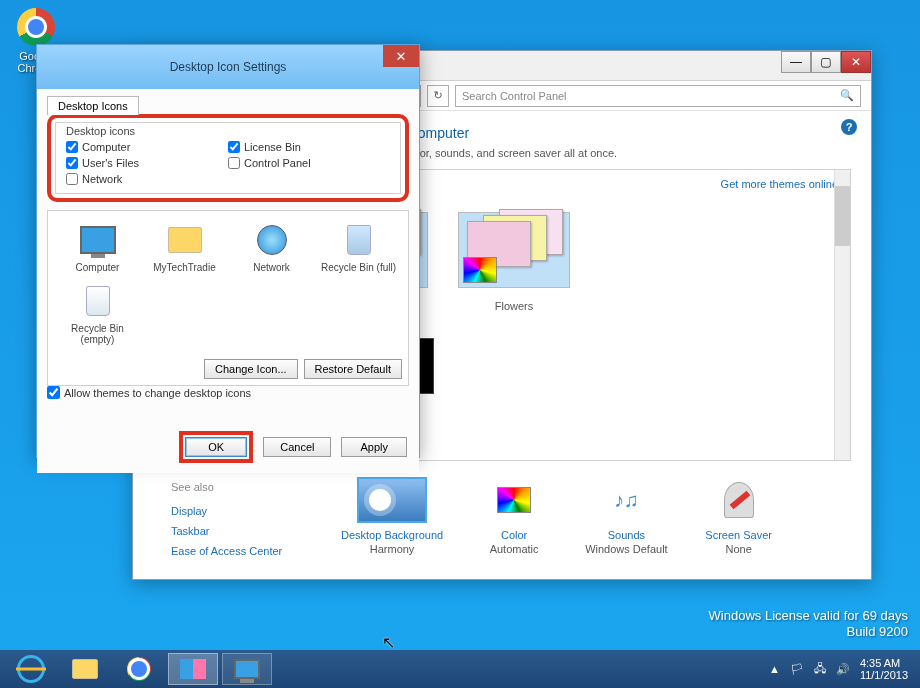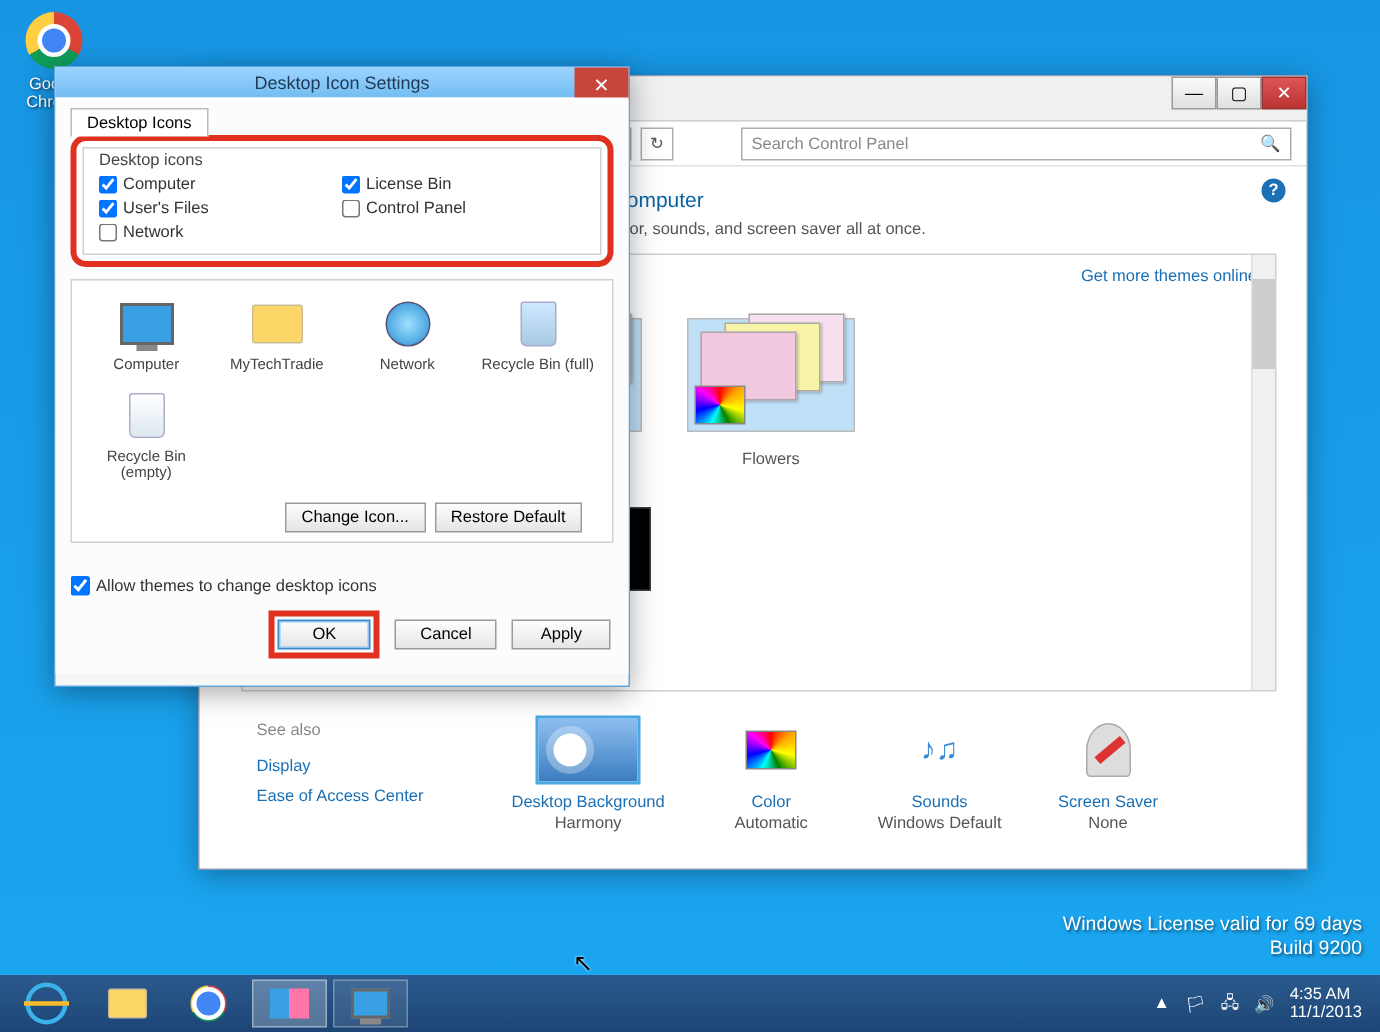--- a/index.html
+++ b/index.html
@@ -26,21 +26,21 @@
 .window-titlebar { height: 30px; background: #f0f0f0; border-bottom: 1px solid #d0d0d0; display: flex; align-items: center; padding-left: 28px; position: relative; }
 .window-titlebar .title { font-size: 12px; color: #333; }
 .window-controls { position: absolute; right: 0; top: 0; display: flex; }
 .win-btn { width: 30px; height: 22px; border: 1px solid #999; background: linear-gradient(#fafafa,#e0e0e0); display: flex; align-items: center; justify-content: center; font-size: 12px; font-family: Arial; }
 .win-btn.close { background: linear-gradient(#d55,#b33); color: #fff; border-color:#933; }
 .window-toolbar { height: 30px; display: flex; align-items: center; padding: 0 10px; gap: 6px; border-bottom: 1px solid #e0e0e0; }
 .nav-arrow { width: 22px; height: 22px; border-radius: 50%; background: #ddd; display: flex; align-items: center; justify-content: center; color: #777; font-size: 13px; }
 .address-bar { flex: 0 0 200px; height: 22px; border: 1px solid #abadb3; display: flex; align-items: center; padding: 0 6px; font-size: 11px; color: #444; position: relative; }
 .address-bar::after { content: "▾"; position: absolute; right: 4px; color: #666; }
 .refresh-btn { width: 22px; height: 22px; border: 1px solid #abadb3; display: flex; align-items: center; justify-content: center; color: #555; }
-.search-bar { flex: 1; height: 22px; border: 1px solid #abadb3; padding: 0 6px; font-size: 11px; color: #888; display: flex; align-items: center; margin-left: 39px; }
+.search-bar { flex: 1; height: 22px; border: 1px solid #abadb3; padding: 0 6px; font-size: 11px; color: #888; display: flex; align-items: center; }
 .search-bar .mag { margin-left: auto; color: #888; }
 
 .window-body { padding: 14px 20px 14px 28px; position: relative; }
 .help-icon { position: absolute; top: 8px; right: 14px; width: 16px; height: 16px; border-radius: 50%; background: #1a6fb5; color: #fff; display: flex; align-items: center; justify-content: center; font-size: 11px; font-weight: bold; }
 .heading { color: #0b63a4; font-size: 14px; margin-bottom: 6px; }
 .subtext { color: #555; font-size: 11px; margin-bottom: 10px; }
 .themes-panel { border: 1px solid #d0d0d0; height: 292px; padding: 8px 12px; overflow: hidden; position: relative; }
 .themes-panel .scrollbar { position: absolute; right: 0; top: 0; bottom: 0; width: 16px; background: #f0f0f0; border-left: 1px solid #ddd; }
 .themes-panel .scrollbar .thumb { width: 100%; height: 60px; background: #ccc; margin-top: 16px; }
 .get-more { color: #1a6fb5; font-size: 11px; float: right; }
@@ -67,39 +67,39 @@
 .footer-tiles { display: flex; gap: 36px; }
 .footer-tile { text-align: center; font-size: 11px; color: #1a6fb5; }
 .footer-tile .cap { color: #555; display: block; margin-top: 2px; }
 .footer-tile .thumb { width: 70px; height: 46px; margin: 0 auto 6px; display: flex; align-items: center; justify-content: center; border: 1px solid transparent; }
 .footer-tile.selected .thumb { border: 2px solid #4aa8e4; }
 .flower-thumb { background: linear-gradient(#8fbff0,#3a7dc0); position: relative; }
 .flower-thumb::after { content: ""; position: absolute; width: 22px; height: 22px; background: #fff; border-radius: 50%; left: 10px; top: 10px; box-shadow: 0 0 0 5px rgba(255,255,255,0.3); }
 
 
 .dialog { position: absolute; top: 44px; left: 36px; width: 384px; height: 414px; background: #f7f7f7; border: 1px solid #5ca5de; box-shadow: 0 4px 18px rgba(0,0,0,0.35); }
-.dlg-title { height: 20px; background: linear-gradient(#9bd3ff,#73bdf1); display: flex; align-items: center; justify-content: center; font-size: 12px; color: #1f3a55; position: relative; }
+.dlg-title { height: 44px; background: linear-gradient(#9bd3ff,#73bdf1); display: flex; align-items: center; justify-content: center; font-size: 12px; color: #1f3a55; position: relative; }
 .dlg-close { position: absolute; right: 0; top: 0; width: 36px; height: 22px; background: #c7463b; color: #fff; display: flex; align-items: center; justify-content: center; font-size: 13px; }
 .dlg-body { padding: 6px 10px; background: #fcfcfc; height: calc(100% - 28px); position: relative; }
 .tab { display: inline-block; padding: 3px 10px; border: 1px solid #bbb; border-bottom: none; background: #fff; font-size: 11px; position: relative; top: 1px; z-index: 2; }
 
 .red-highlight-group { border: 4px solid #e03020; border-radius: 10px; padding: 4px; margin-top: 0; position: relative; z-index: 1; background: #fff; }
 .group-inner { border: 1px solid #d0d0d0; padding: 4px 10px 8px; }
 .group-legend { font-size: 11px; color: #444; position: relative; top: -2px; }
 .check-grid { display: grid; grid-template-columns: 1fr 1fr; row-gap: 4px; font-size: 11px; color: #333; margin-top: 2px; }
 .check-grid label { display: flex; align-items: center; gap: 4px; }
 .check-grid input { width: 12px; height: 12px; }
 
 .icon-preview { border: 1px solid #d0d0d0; background: #fff; margin-top: 8px; padding: 10px 6px 40px; display: grid; grid-template-columns: repeat(4,1fr); text-align: center; row-gap: 8px; font-size: 10px; color: #444; position: relative; height: 176px; }
 .icon-preview .ic { width: 38px; height: 38px; margin: 0 auto 3px; display:flex; align-items:center; justify-content:center; }
-.btn-row { position: absolute; bottom: 6px; right: 20px; display: flex; gap: 6px; padding-left: 12px; }
+.btn-row { position: absolute; bottom: 6px; right: 6px; display: flex; gap: 6px; padding-left: 12px; }
 .btn { font-size: 11px; padding: 3px 10px; border: 1px solid #9a9a9a; background: linear-gradient(#fdfdfd,#e5e5e5); cursor: pointer; }
 .btn.default { border: 1px solid #3c89c9; box-shadow: inset 0 0 0 1px #8fc6ef; }
 
-.allow-row { margin-top: 22px; font-size: 11px; color: #333; display: flex; align-items: center; gap: 4px; }
+.allow-row { margin-top: 0; font-size: 11px; color: #333; display: flex; align-items: center; gap: 4px; }
 
 .dlg-btn-row { position: absolute; bottom: 10px; right: 12px; display: flex; gap: 10px; align-items: center; }
 .ok-highlight { border: 4px solid #e03020; border-radius: 0; padding: 2px; }
 
 
 .chrome-circle { width: 38px; height: 38px; border-radius: 50%; background: conic-gradient(#db4437 0 120deg, #0f9d58 120deg 240deg, #ffcd40 240deg 360deg); position: relative; }
 .chrome-circle::after { content: ""; position: absolute; top: 50%; left: 50%; width: 16px; height: 16px; background: #4285f4; border: 3px solid #fff; border-radius: 50%; transform: translate(-50%,-50%); }
 .monitor-ic { width:36px; height:28px; background:#3aa0e4; border:2px solid #666; position:relative; }
 .monitor-ic::after{content:""; position:absolute; bottom:-6px; left:50%; transform:translateX(-50%); width:14px; height:4px; background:#888;}
 .folder-ic { width:34px; height:26px; background:#fcd667; border:1px solid #cb9; border-radius:2px; }
@@ -197,20 +197,21 @@
               <div class="hc-bar1" style="background:#7d26cd"></div>
               <div class="hc-bar2" style="background:#000"></div>
             </div>
           </div>
       </div>
     </div>
     <div class="footer-links">
       <div class="footer-left">
         <div class="see-also">See also</div>
         <a>Display</a>
+        <a>Taskbar</a>
         <a>Ease of Access Center</a>
       </div>
       <div class="footer-tiles">
         <div class="footer-tile selected">
           <div class="thumb flower-thumb"></div>
           <span>Desktop Background</span>
           <span class="cap">Harmony</span>
         </div>
         <div class="footer-tile">
           <div class="thumb">

